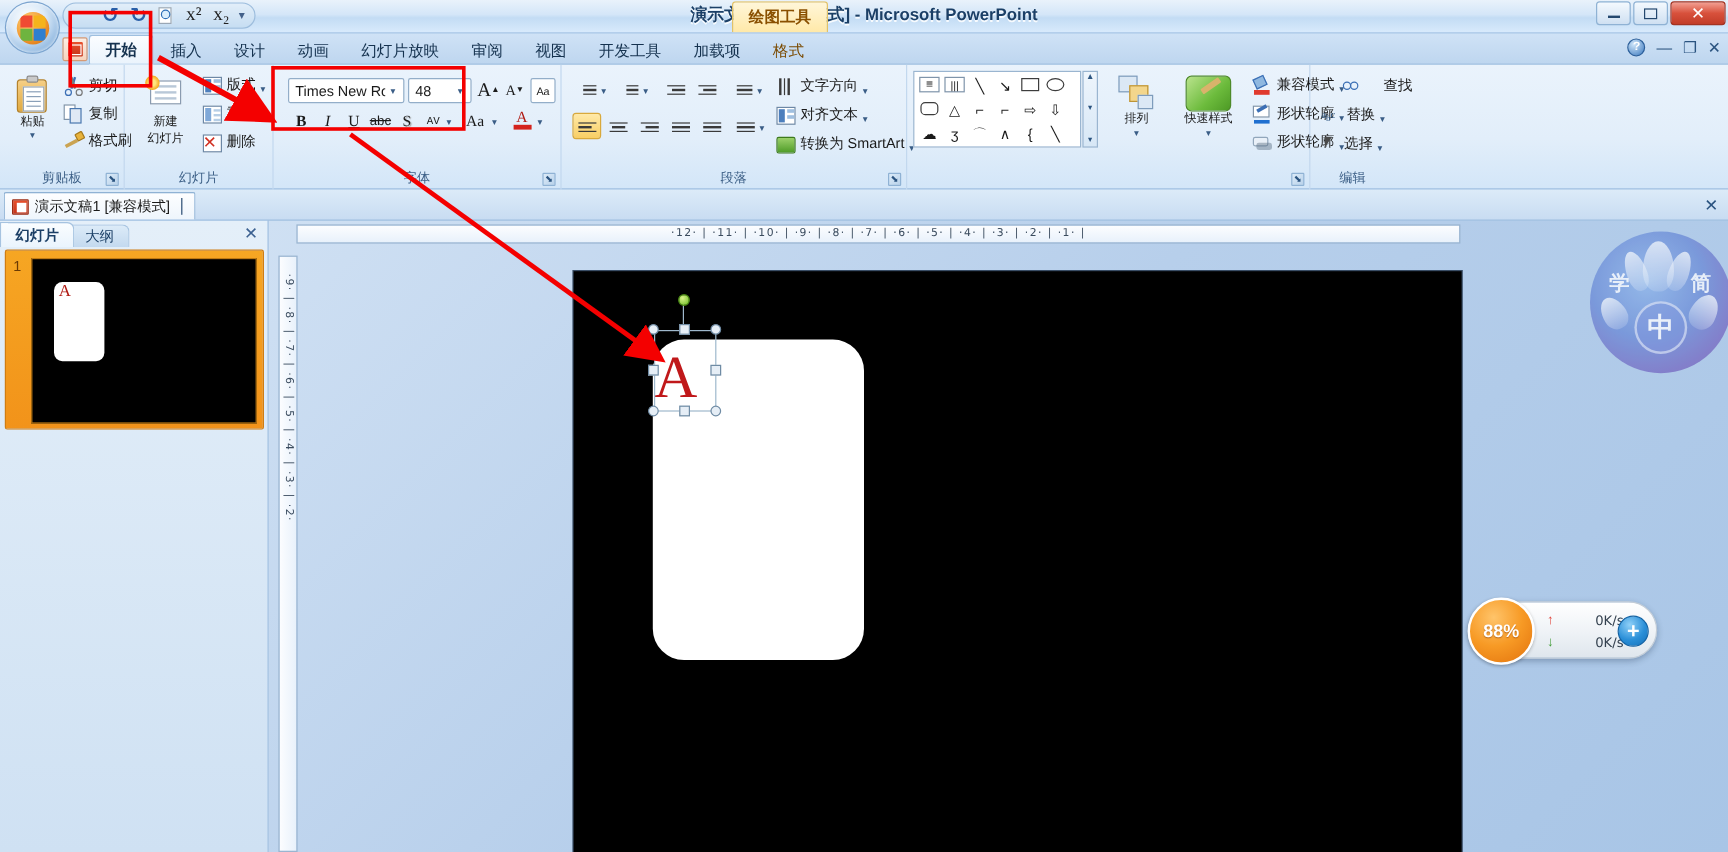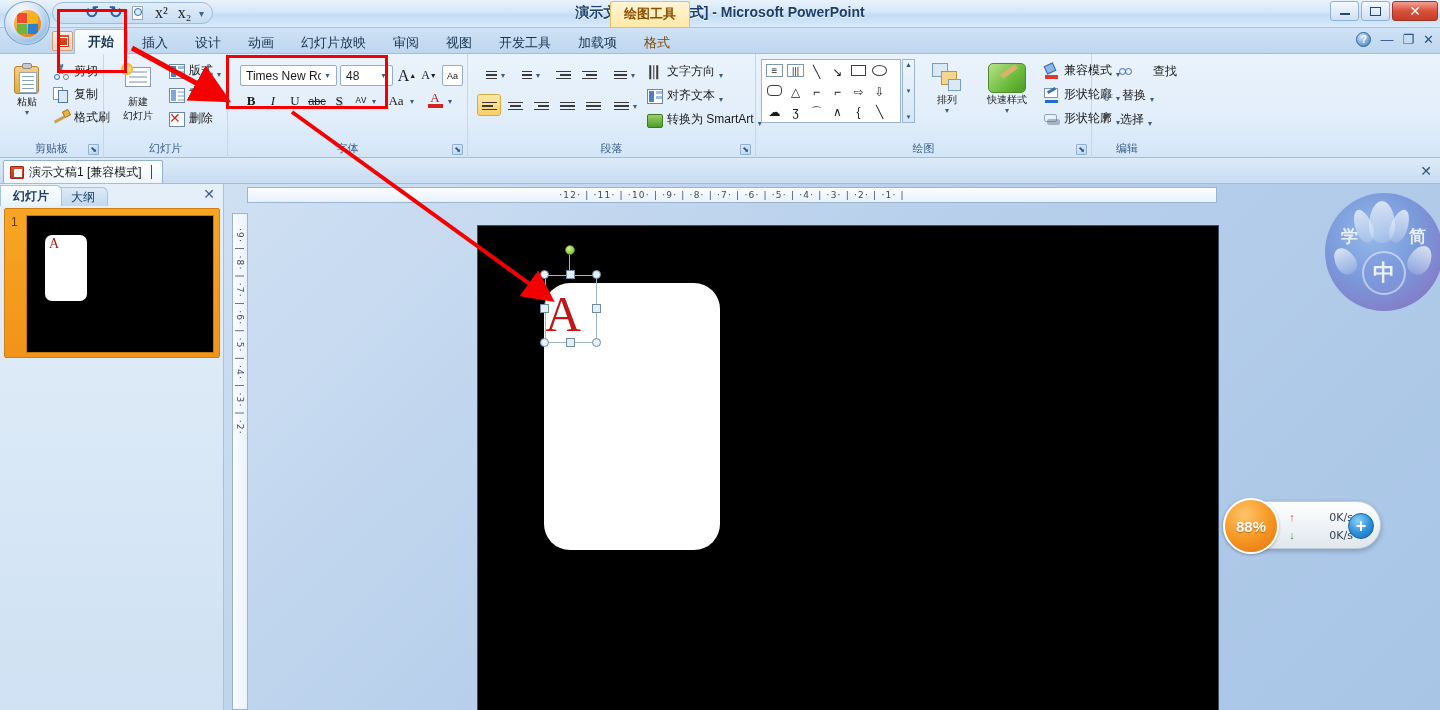--- a/index.html
+++ b/index.html
@@ -741,21 +741,20 @@
     </div>
     <div class="small-btn" style="position:absolute;left:285px;top:55px;width:94px;">
       <span class="ic ic-effect">
           <i class="bx"></i>
           <i class="sh"></i>
         </span>
       <span>形状轮廓</span>
       <span class="caret">▾</span>
     </div>
 
-    <div class="rgroup-label">绘图</div>
     <div class="dlg-launch">⬊</div>
   </div>
 
   <div class="rgroup" style="left:1092px;width:70px;border-right:none;">
     <div class="small-btn" style="position:absolute;left:24px;top:8px;width:58px;gap:18px;">
       <span class="ic ic-find">
           <i></i>
           <i></i>
         </span>
       <span>查找</span>

